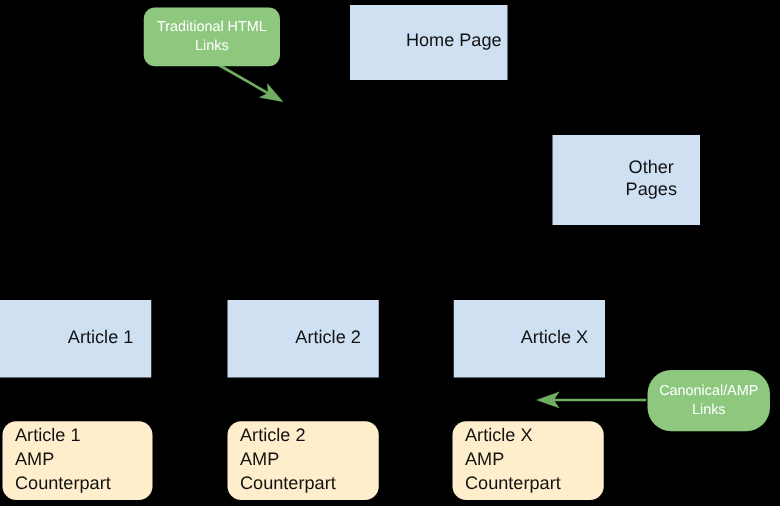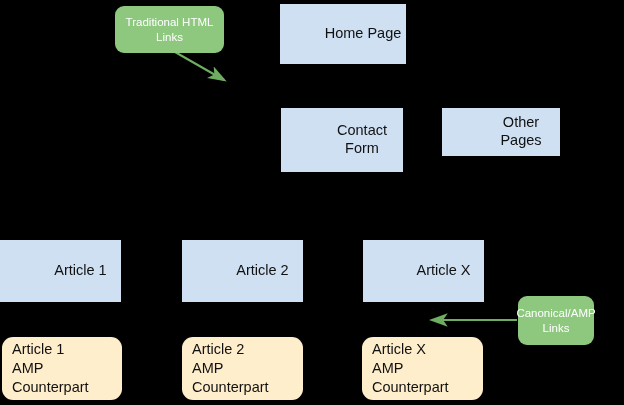--- a/index.html
+++ b/index.html
@@ -72,38 +72,37 @@
     <line x1="175" y1="52" x2="224" y2="80" stroke="#6fae62" stroke-width="2.1" marker-end="url(#arrowhead-green)"></line>
     <line x1="517" y1="320" x2="432" y2="320" stroke="#6fae62" stroke-width="2.1" marker-end="url(#arrowhead-green)"></line>
   </svg>
 
   <div class="node callout" style="left:103px; top:6px; width:109px; height:47px;margin-left:12px;">Traditional HTML
 Links</div>
 
   <div class="node page-box" style="left:280px; top:4px; width:126px; height:60px;">Home Page</div>
 
 
-  <div class="node page-box" style="left:281px; top:108px; width:122px; height:64px;">Contact Form</div>
 
-  <div class="node page-box" style="left:442px; top:108px; width:118px; height:48px;">Other Pages</div>
+  <div class="node page-box" style="left:442px; top:108px; width:118px; height:72px;">Other Pages</div>
 
   <div class="node page-box" style="left:0px; top:240px; width:121px; height:62px;">Article 1</div>
 
   <div class="node page-box" style="left:182px; top:240px; width:121px; height:62px;">Article 2</div>
 
   <div class="node page-box" style="left:363px; top:240px; width:121px; height:62px;">Article X</div>
 
   <div class="node amp-box" style="left:2px; top:337px; width:120px; height:63px;">Article 1
 AMP
 Counterpart</div>
 
   <div class="node amp-box" style="left:182px; top:337px; width:121px; height:63px;">Article 2
 AMP
 Counterpart</div>
 
   <div class="node amp-box" style="left:362px; top:337px; width:121px; height:63px;">Article X
 AMP
 Counterpart</div>
 
-  <div class="node callout" style="left:518px; top:296px; width:76px; height:49px;">Canonical/AMP
+  <div class="node callout" style="left:518px; top:296px; width:98px; height:49px;border-radius:19px;">Canonical/AMP
 Links</div>
 
 </div>
 
 </body></html>

